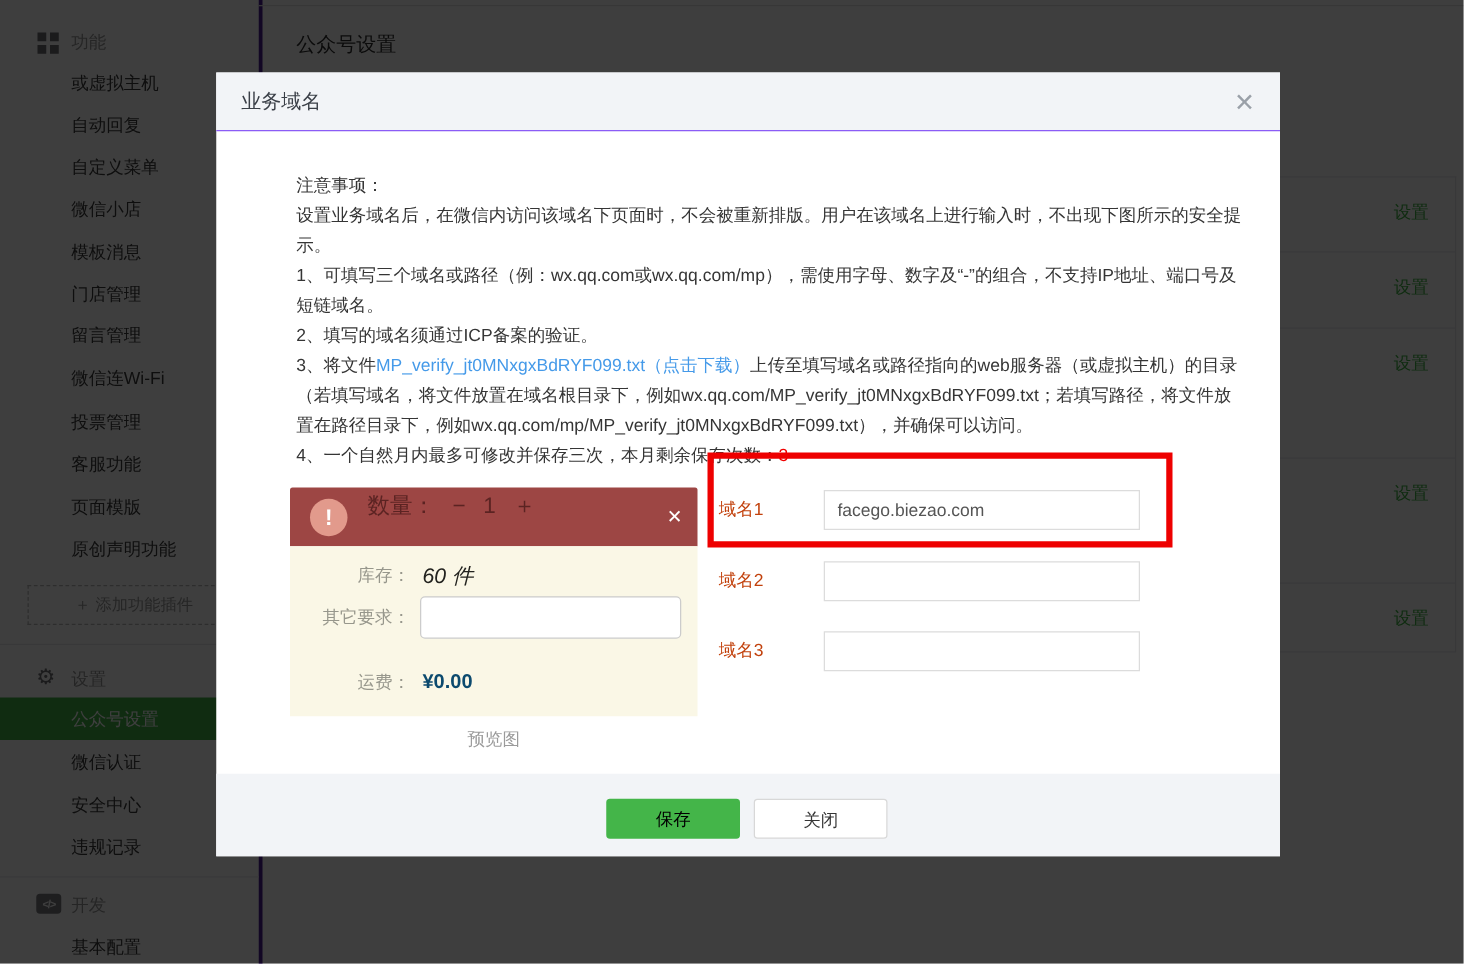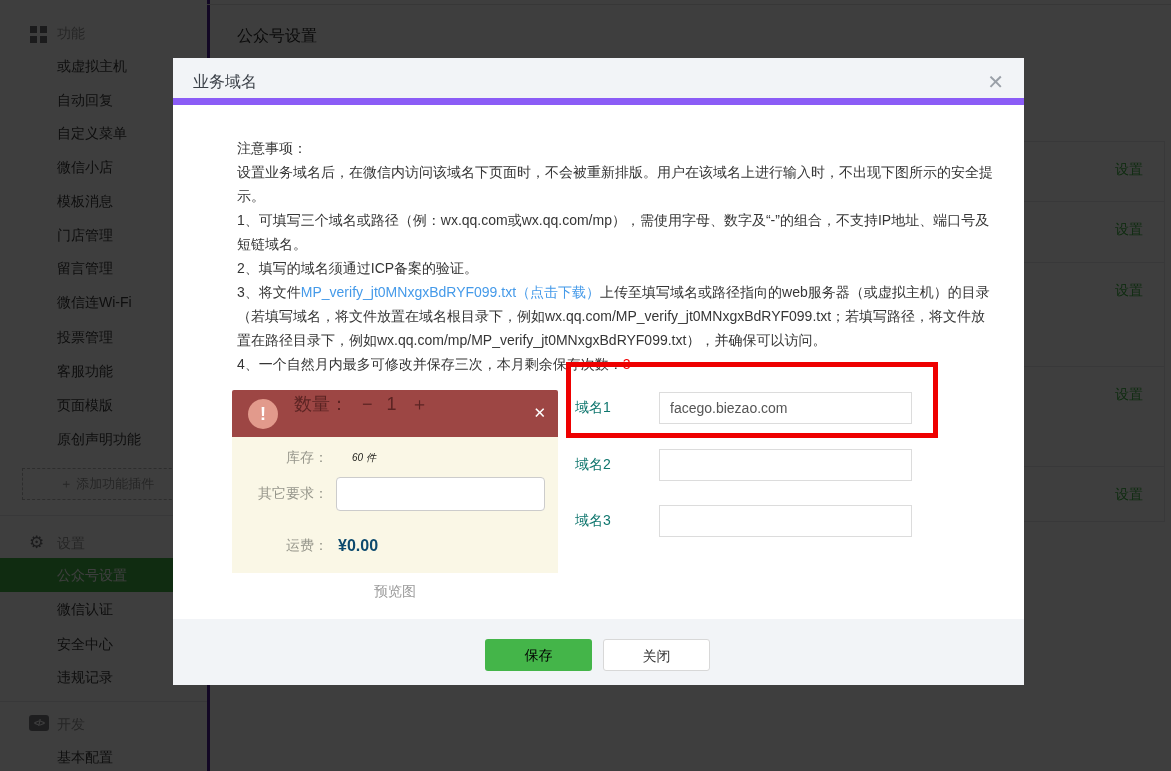--- a/index.html
+++ b/index.html
@@ -29,45 +29,45 @@
   .active-row span{display:block;margin-left:57px;line-height:34px;font-size:14px;color:#fff;}
   .content-topline{position:absolute;left:207px;top:4px;width:964px;border-top:1px solid #e3e3e3;}
   .page-title{position:absolute;left:237px;top:26px;font-size:16px;color:#2e2e2e;}
   .settings-table{position:absolute;left:237px;top:141px;width:927px;border-top:1px solid #e7e7eb;border-right:1px solid #e7e7eb;}
   .settings-row{position:relative;border-bottom:1px solid #e7e7eb;}
   .settings-row a{position:absolute;right:21px;top:19px;font-size:14px;color:#44b549;text-decoration:none;cursor:pointer;}
   
   .overlay{position:absolute;inset:0;background:rgba(0,0,0,0.755);z-index:50;}
   
   .modal{position:absolute;left:173px;top:58px;width:851px;height:627px;background:#fff;z-index:100;}
-  .modal-header{position:absolute;left:0;top:0;width:100%;height:47px;background:#f2f4f7;border-bottom:7px solid #8b5cf6;box-sizing:border-box;text-align:right;}
+  .modal-header{position:absolute;left:0;top:0;width:100%;height:47px;background:#f2f4f7;border-bottom:1px solid #8b5cf6;box-sizing:border-box;text-align:right;}
   .modal-title{position:absolute;left:20px;top:0;line-height:47px;font-size:16px;color:#3a3f47;}
   .modal-close{position:absolute;right:20px;top:12px;font-size:20px;color:#9aa0a8;cursor:pointer;font-style:normal;}
   .modal-text{position:absolute;left:64px;top:78px;width:756px;font-size:14px;line-height:24px;color:#353535;}
   .modal-text p{margin:0;}
   .dl-link{color:#459ae9;text-decoration:none;cursor:pointer;}
   .red-count{color:#f00000;}
   
   .preview-card{position:absolute;left:59px;top:332px;width:326px;}
   .warn-banner{position:relative;height:47px;background:#9d4644;border-radius:2px 2px 0 0;overflow:hidden;}
   .ghost-row{position:absolute;left:62px;top:2px;font-size:18px;color:rgba(25,0,0,0.5);white-space:nowrap;}
   .ghost-row span{margin-right:14px;}
   .warn-icon{position:absolute;left:16px;top:9px;width:30px;height:30px;border-radius:50%;background:#e29a8c;
     color:#fff;font-weight:bold;font-size:18px;line-height:30px;text-align:center;font-style:normal;}
   .warn-text{position:absolute;left:58px;top:15px;color:#fff;font-size:15px;font-weight:bold;white-space:nowrap;}
   .warn-close{position:absolute;right:12px;top:14px;color:#fff;font-size:15px;font-weight:bold;font-style:normal;}
   .card-body{position:relative;height:136px;background:#faf7e6;}
   .card-row{position:absolute;left:8px;display:flex;align-items:center;}
   .card-label{width:88px;text-align:right;font-size:14px;color:#97978c;flex:0 0 auto;}
-  .stock-value{margin-left:24px;font-size:10px;font-style:italic;color:#22221e;}
+  .stock-value{margin-left:10px;font-size:17px;font-style:italic;color:#22221e;}
   .other-input{margin-left:8px;width:209px;height:34px;border:1px solid #ccc;border-radius:4px;background:#fff;box-sizing:border-box;}
   .ship-value{margin-left:10px;font-size:16px;font-weight:600;color:#0c4a6e;}
   .preview-caption{position:absolute;left:59px;top:525px;width:326px;text-align:center;font-size:14px;color:#9b9b9b;}
   
-  .field-label{position:absolute;left:402px;font-size:14px;color:#0f766e;}
+  .field-label{position:absolute;left:402px;font-size:14px;color:#c2410c;}
   .field-input{position:absolute;left:486px;width:253px;height:32px;border:1px solid #dcdcdc;box-sizing:border-box;
     font-size:14px;color:#555;padding:0 10px;font-family:"Liberation Sans","DejaVu Sans",sans-serif;outline:none;}
   .red-rect{position:absolute;left:393px;top:304px;width:372px;height:76px;border:5px solid #ee0000;box-sizing:border-box;pointer-events:none;}
   
   .modal-footer{position:absolute;left:0;top:561px;width:100%;height:66px;background:#f2f4f7;}
   .btn{position:absolute;top:20px;width:107px;height:32px;font-size:14px;border-radius:3px;text-align:center;line-height:32px;cursor:pointer;box-sizing:border-box;}
   .btn-save{left:312px;background:#44b549;color:#000000;}
   .btn-close{left:430px;background:#fff;color:#353535;border:1px solid #d8d8d8;}
 </style>
 </head>

